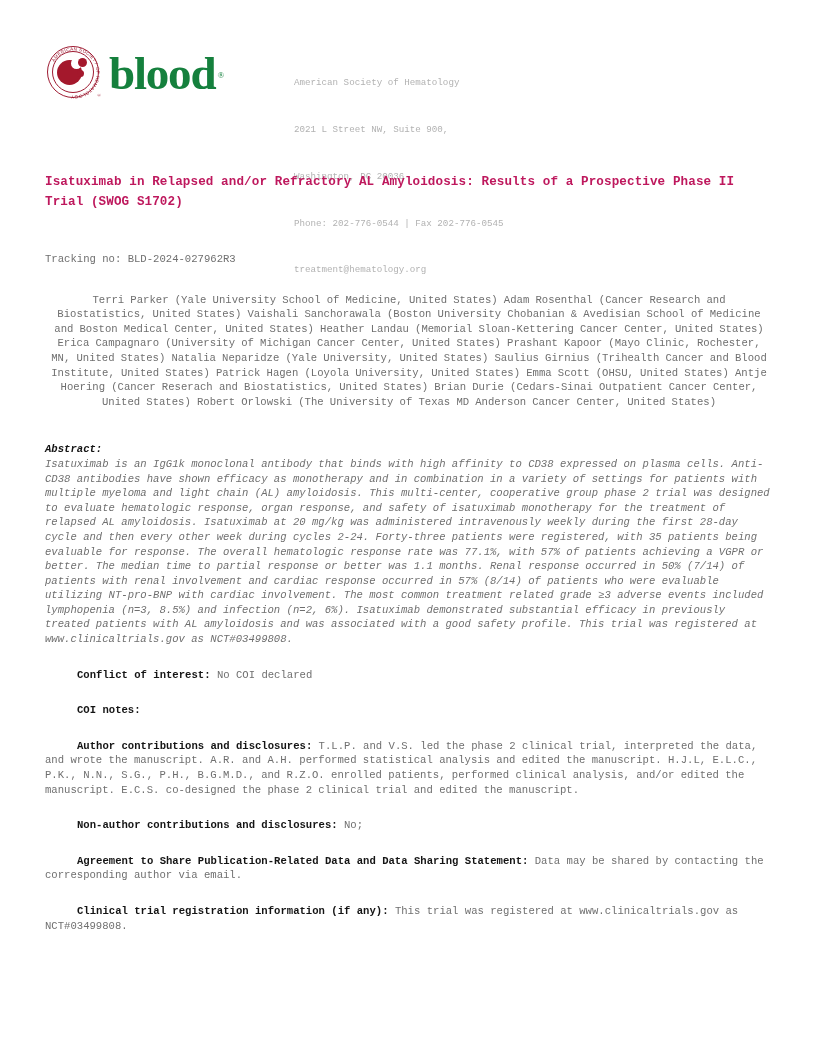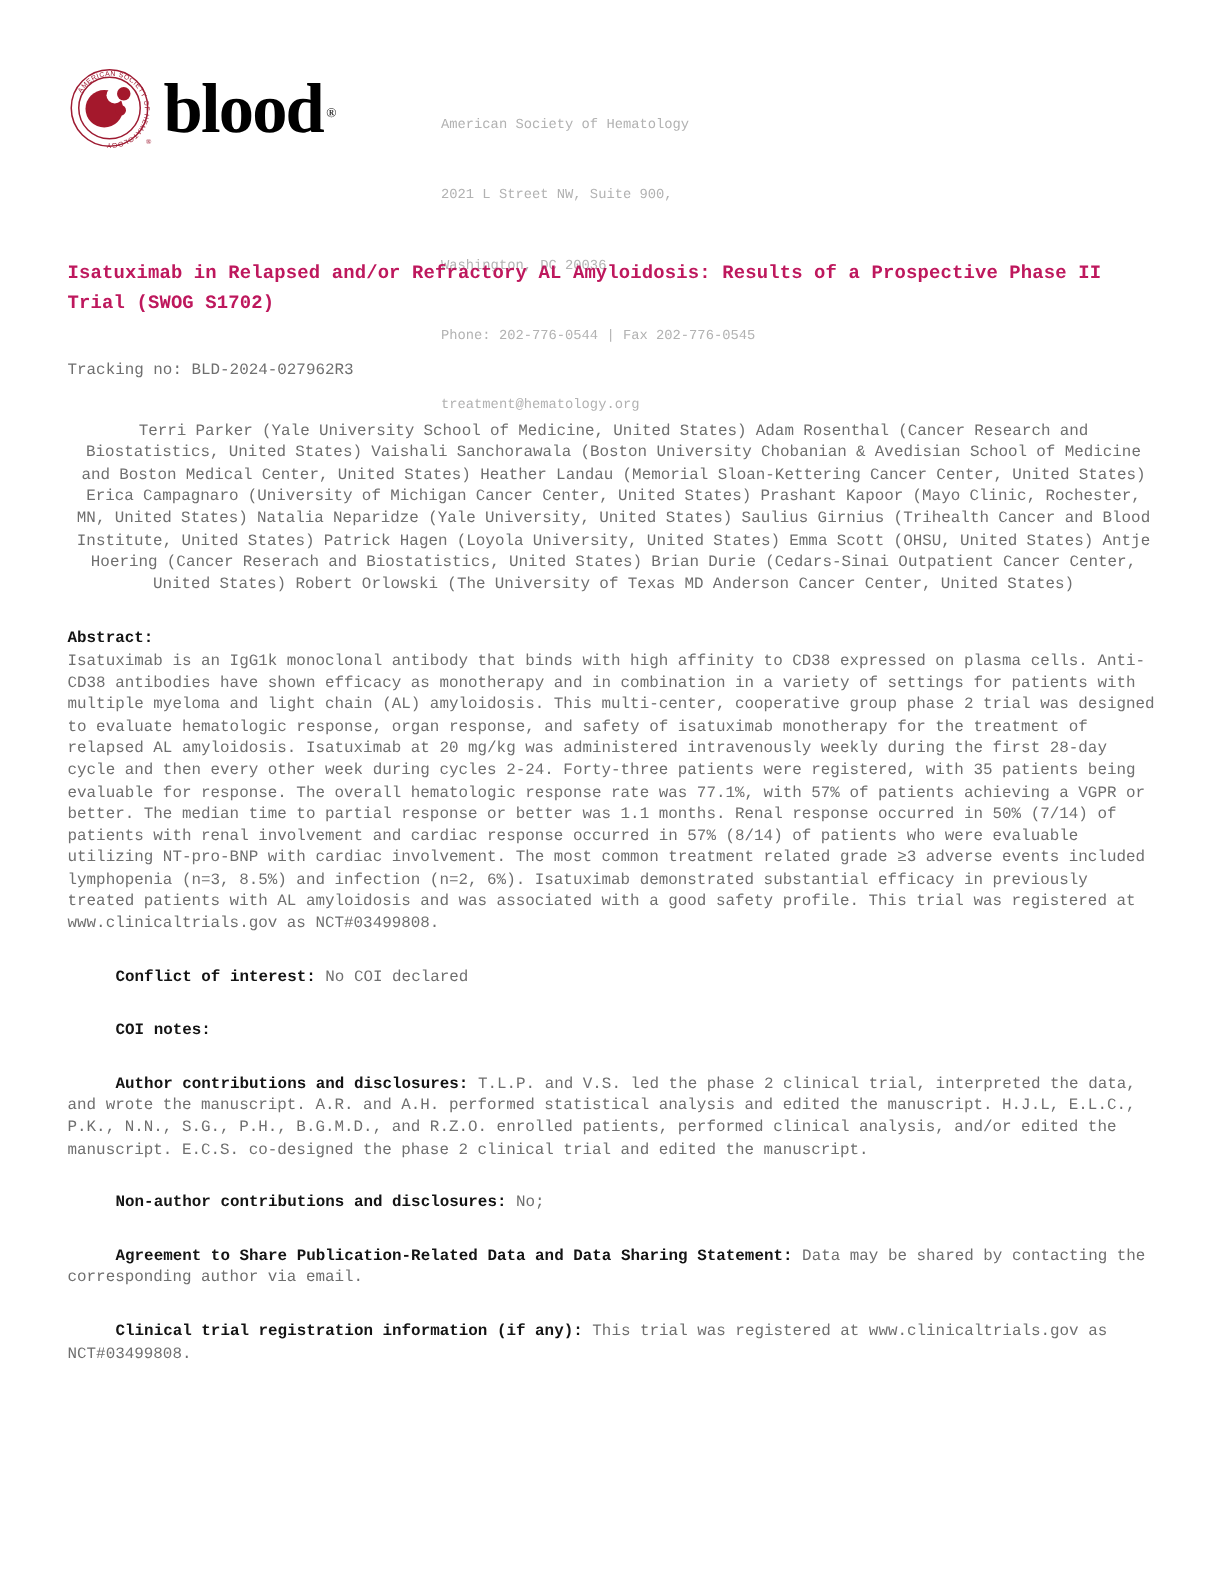--- a/index.html
+++ b/index.html
@@ -106,21 +106,21 @@
     font-family: "Liberation Serif", serif;
   }
 
   .wordmark {
     margin-left: 6px;
     position: relative;
     font-family: "Liberation Serif", "DejaVu Serif", serif;
     font-size: 47px;
     line-height: 47px;
     font-weight: 700;
-    color: #000000;
+    color: #15803d;
     letter-spacing: -1.2px;
   }
   .wordmark .reg {
     position: absolute;
     top: 2px;
     right: -9px;
     font-size: 9px;
     font-weight: 400;
     letter-spacing: 0;
   }
@@ -150,41 +150,41 @@
     color: #be185d;
     letter-spacing: 0.1px;
     margin: 0;
     white-space: pre-wrap;
   }
 
   .tracking {
     font-size: 10.6px;
     line-height: 14.6px;
     color: #6f6f6f;
-    margin-top: 28px;
+    margin-top: 40px;
     white-space: pre-wrap;
   }
 
   .authors {
     font-size: 10.6px;
     line-height: 14.6px;
     color: #6f6f6f;
     margin-top: 26px;
     text-align: center;
     white-space: normal;
     word-spacing: -0.2px;
   }
 
   .section {
     margin-top: 21px;
     font-size: 10.6px;
     line-height: 14.6px;
     color: #6f6f6f;
   }
-  .section-abstract { margin-top: 22px; }
+  .section-abstract { margin-top: 33px; font-style: italic; }
 
   .section .head {
     font-weight: 700;
     color: #141414;
   }
   .section .body-text {
     color: #6f6f6f;
   }
   .abstract-body {
     display: block;

